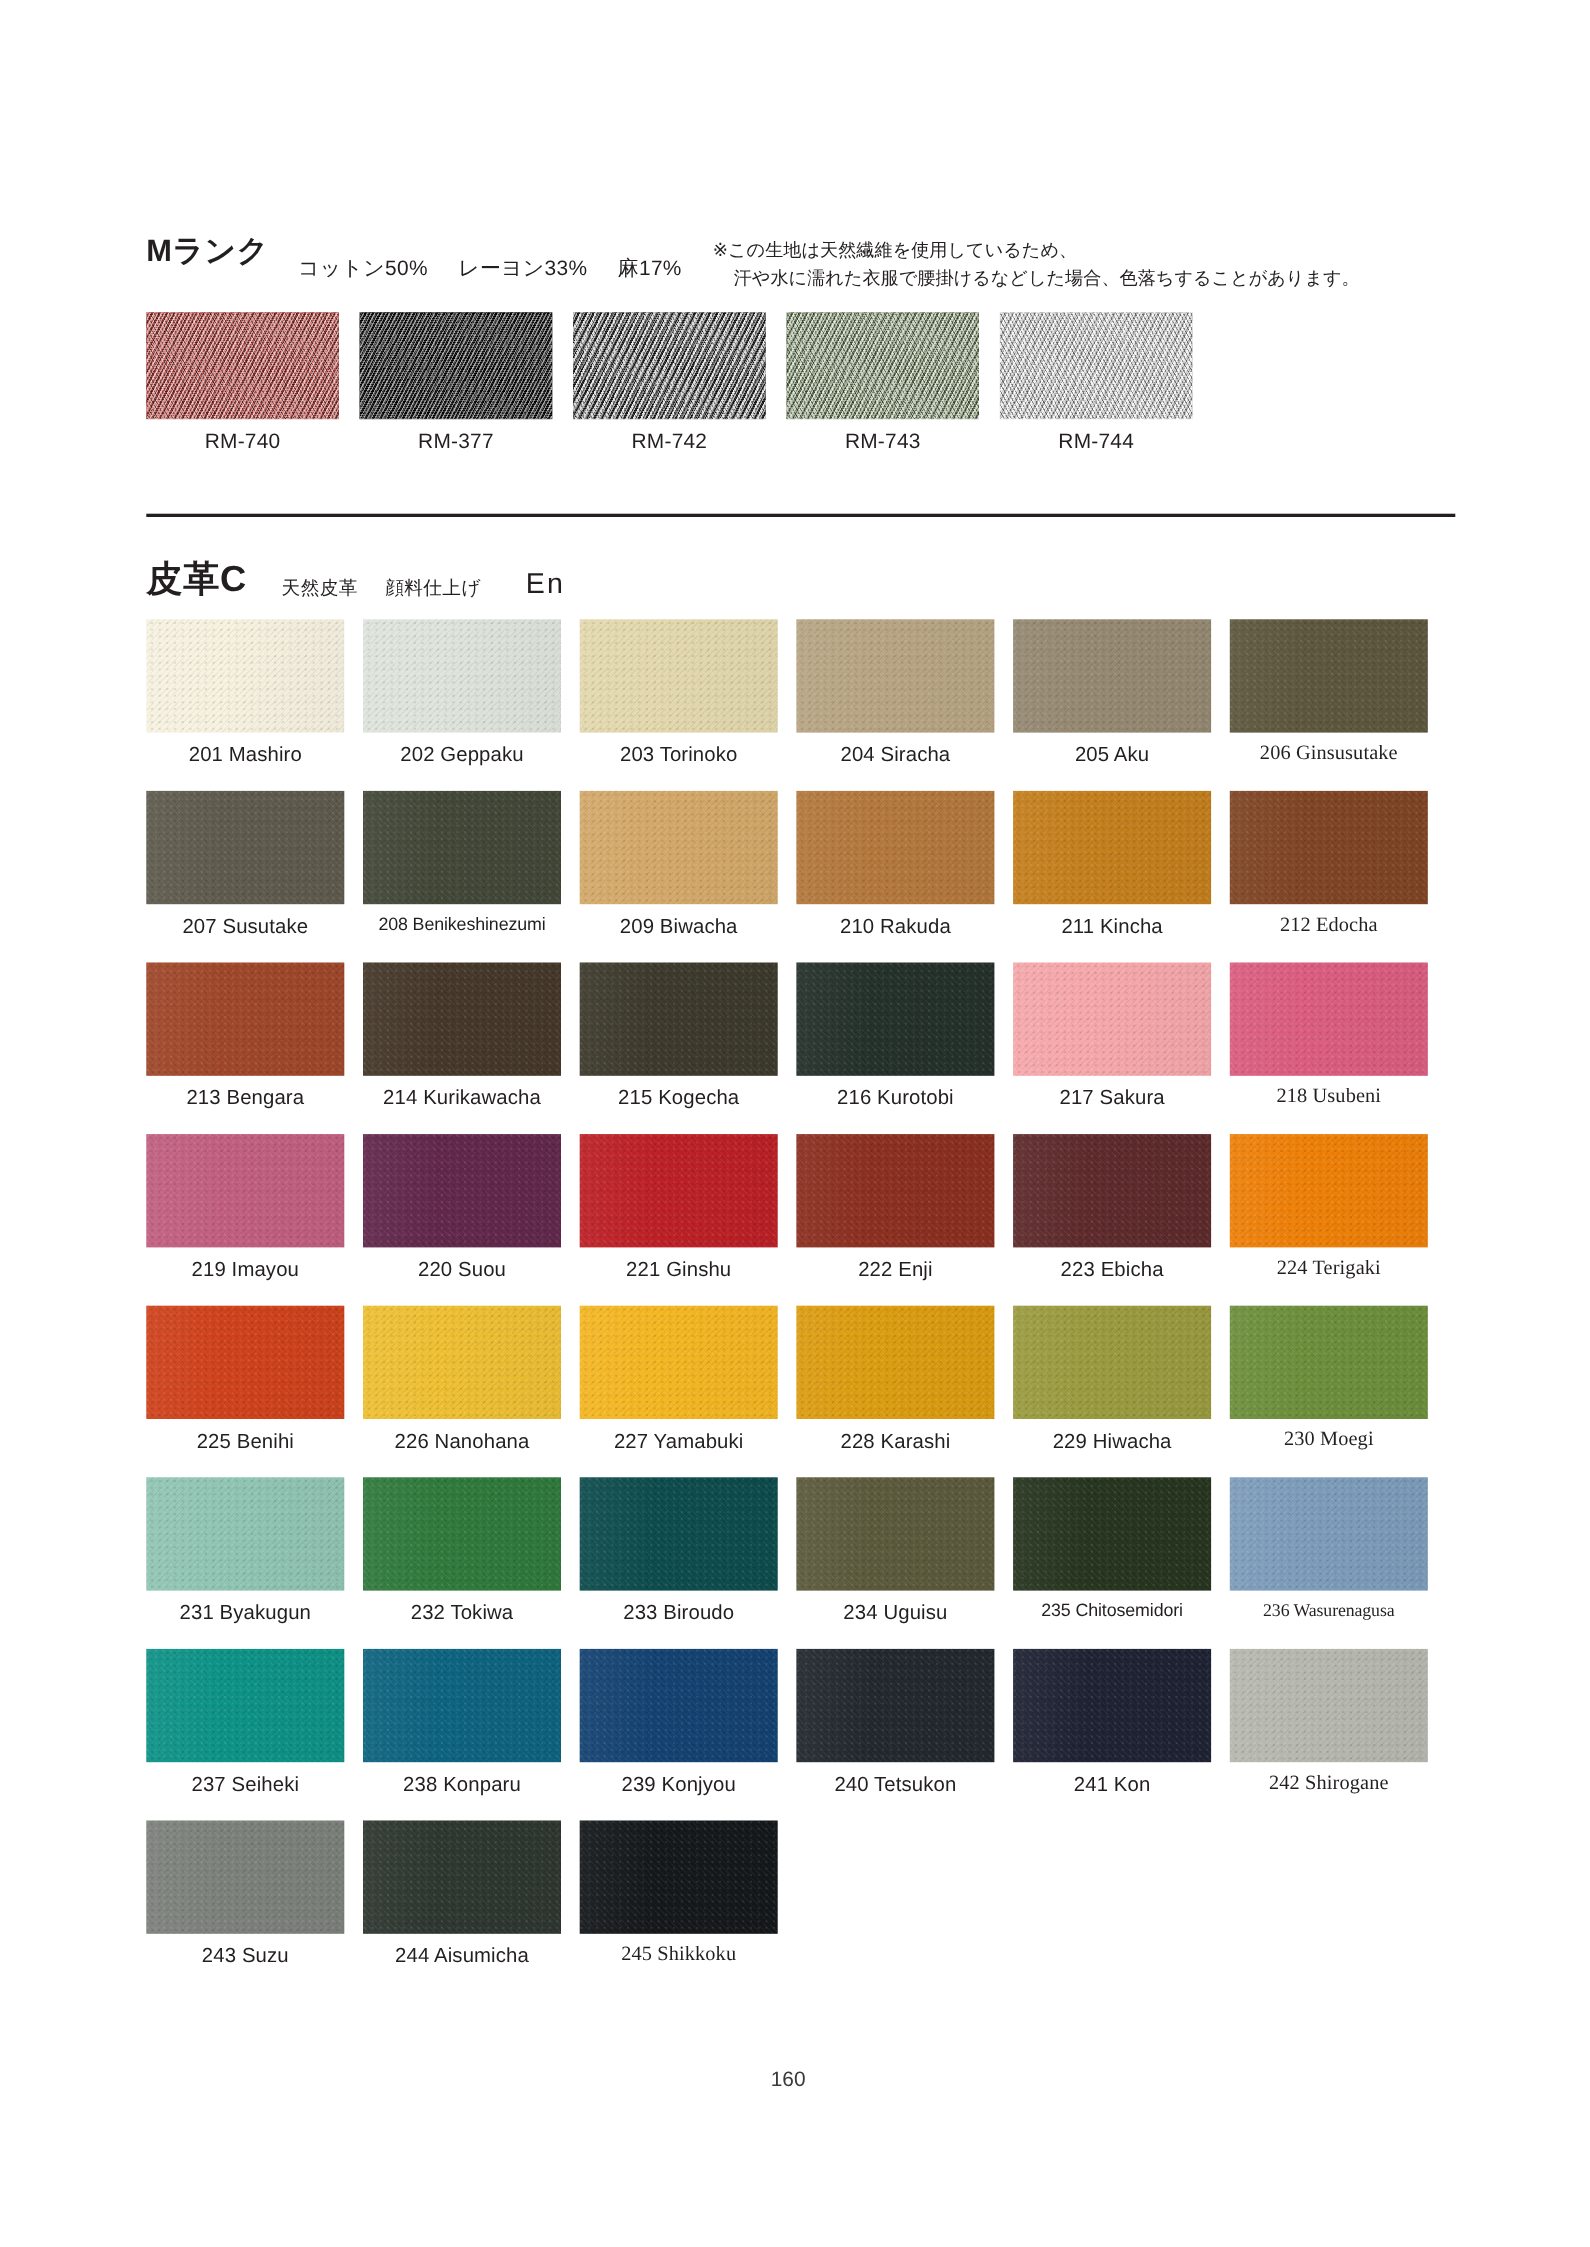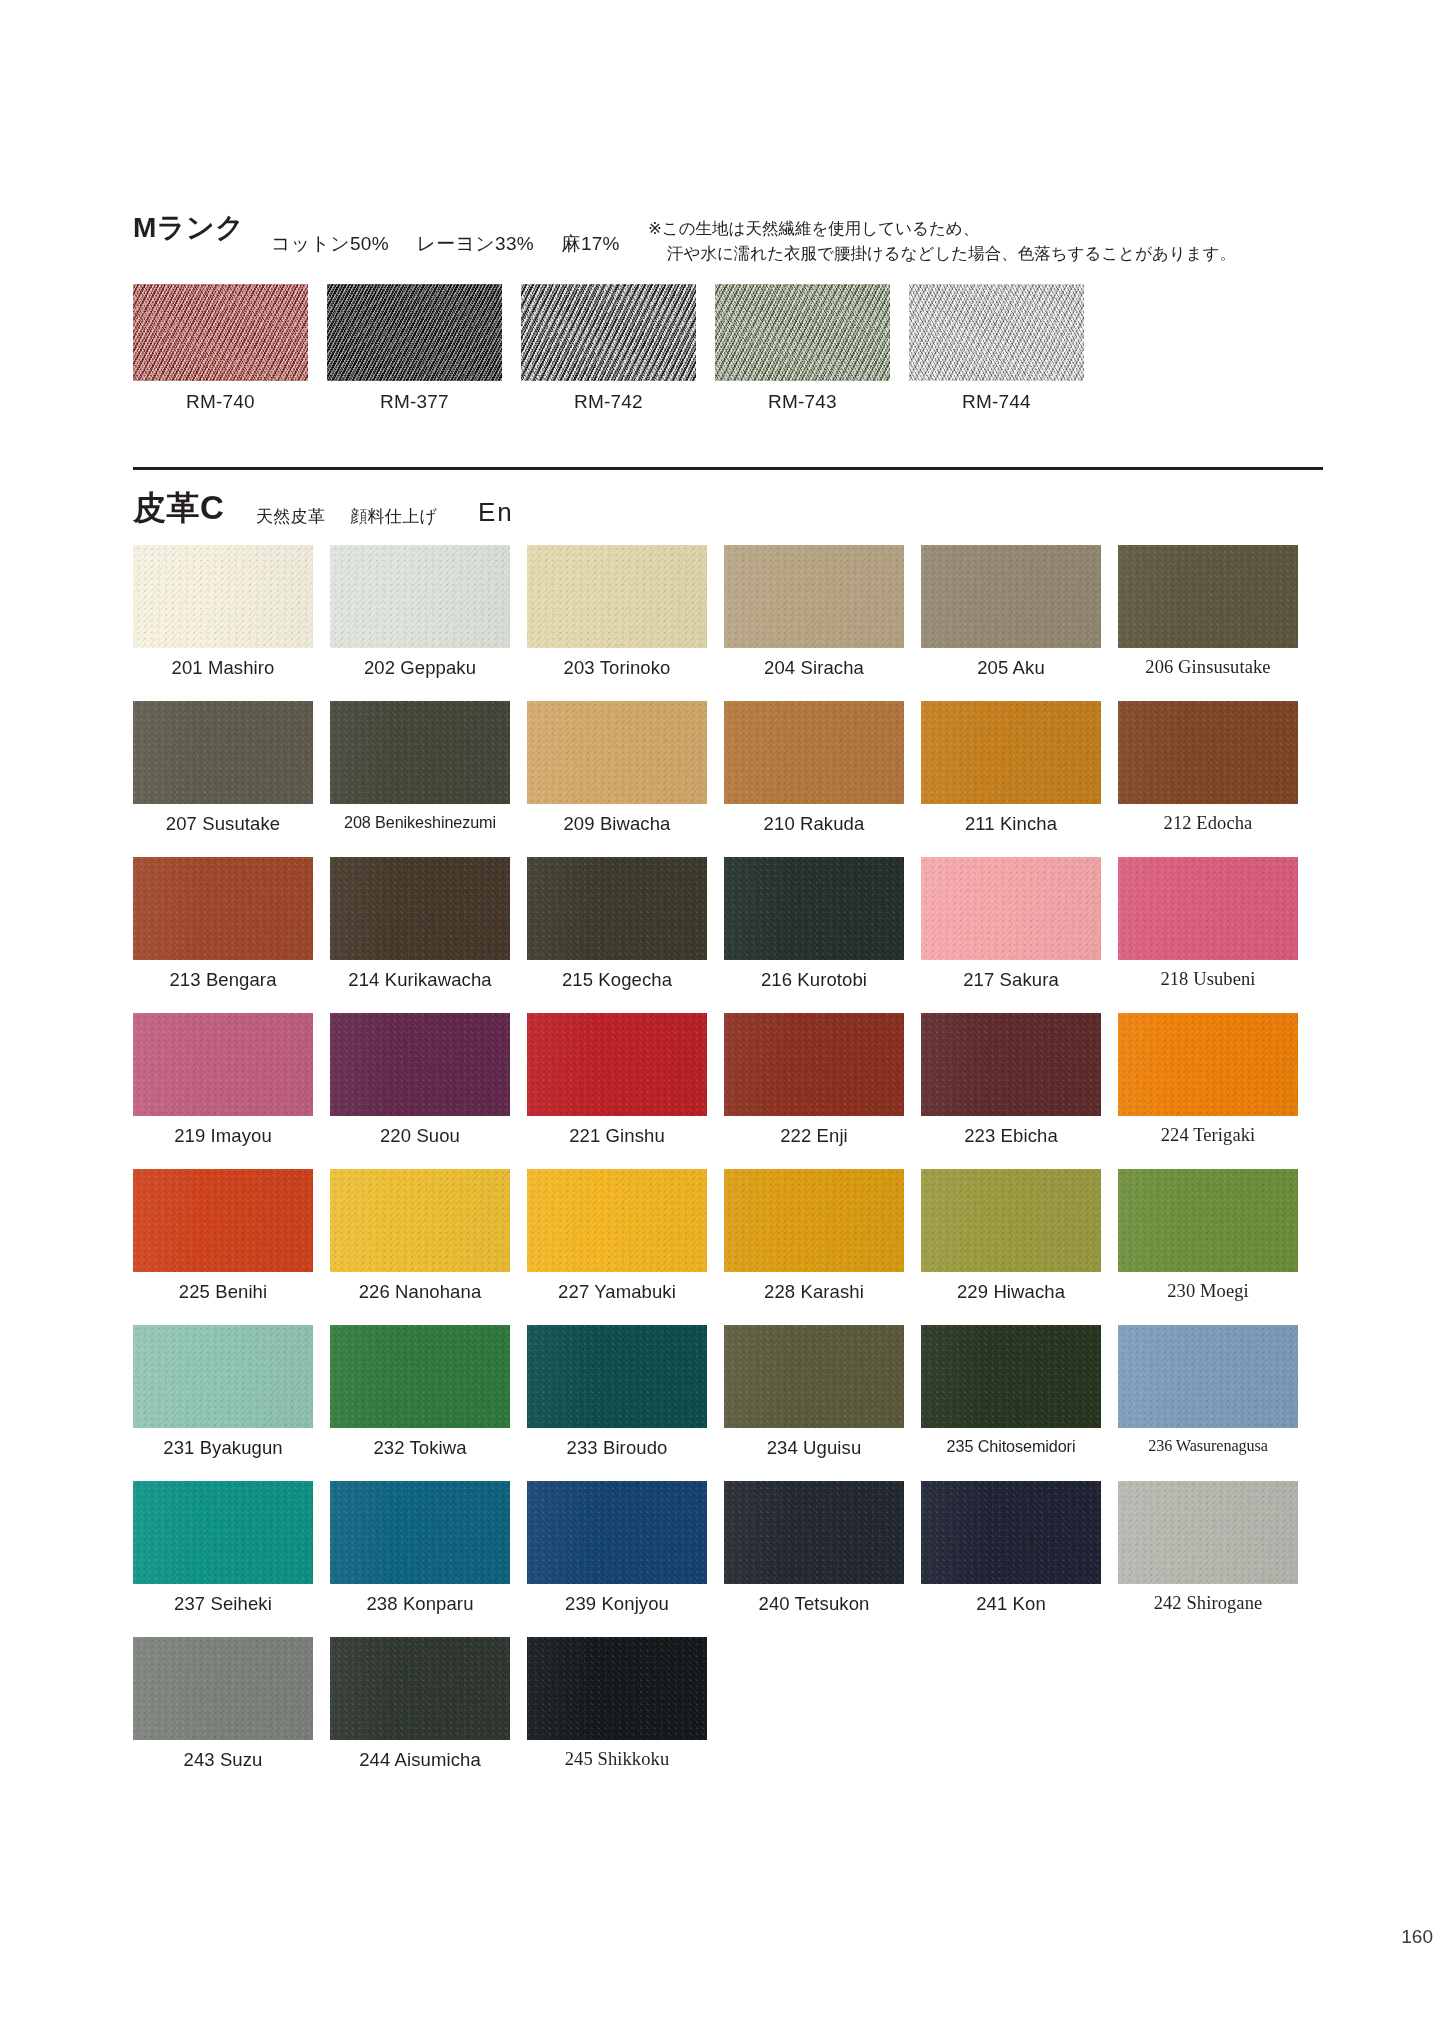--- a/index.html
+++ b/index.html
@@ -106,21 +106,21 @@
     top: 467px;
     width: 1190px;
     height: 0;
     border-top: 3px solid #231f20;
   }
 
   
   .leather-section {
     position: absolute;
     left: 133px;
-    top: 497px;
+    top: 515px;
     width: 1190px;
   }
   .leather-head {
     position: relative;
     height: 46px;
   }
   .leather-title {
     position: absolute;
     left: 0;
     top: -6px;
@@ -195,24 +195,23 @@
     letter-spacing: 0.1px;
     white-space: nowrap;
   }
   .swatch-label.small { font-size: 16.2px; letter-spacing: -0.1px; }
 
   .page-number {
     position: absolute;
     left: 0;
     top: 1880px;
     width: 1433px;
-    text-align: right;
+    text-align: center;
     font-size: 19px;
     color: #3a3a3a;
-    margin-top: 46px;
   }
 </style>
 </head>
 <body>
 
 <div class="page">
 
   <section class="fabric-section">
 
     <div class="fabric-head">

